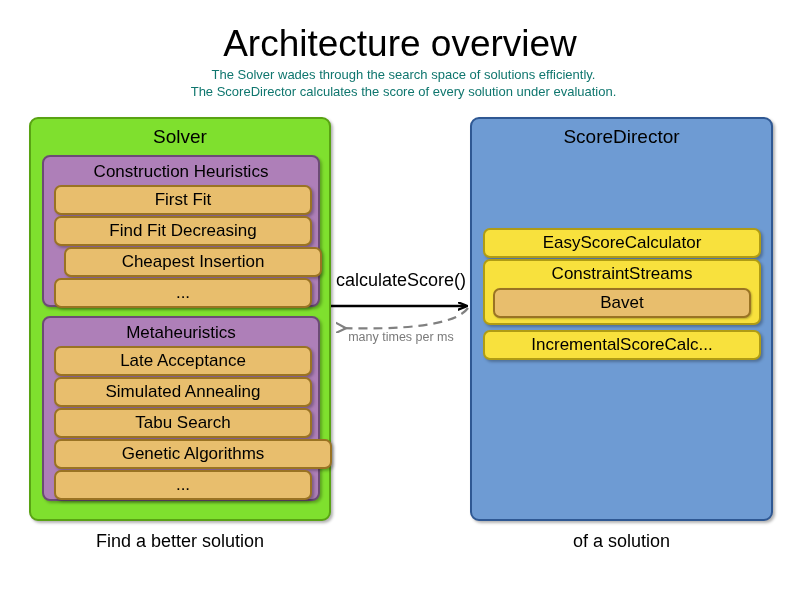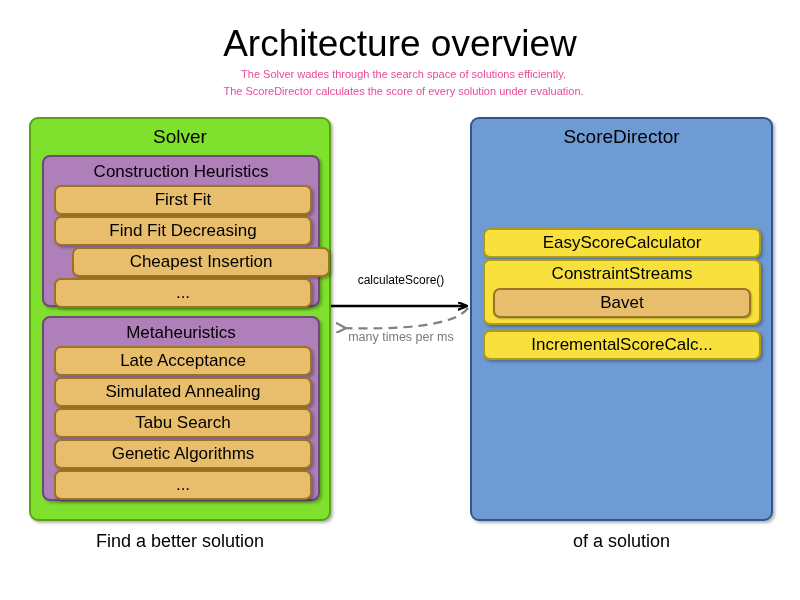--- a/index.html
+++ b/index.html
@@ -25,23 +25,23 @@
     text-align: center;
   }
   #title {
     font-size: 37px;
     line-height: 44px;
     font-weight: normal;
     color: #000;
     letter-spacing: 0px;
   }
   .subtitle {
-    font-size: 11px;
+    font-size: 13px;
     line-height: 17px;
-    color: #ec4899;
+    color: #0f766e;
     padding-left: 7px;
   }
 
   
   .panel {
     position: absolute;
     border-radius: 9px;
     box-sizing: border-box;
   }
   #solver-panel {
@@ -120,21 +120,21 @@
   #arrow-layer {
     position: absolute;
     left: 0;
     top: 0;
     width: 800px;
     height: 600px;
     pointer-events: none;
   }
   .arrow-label {
     position: absolute;
-    font-size: 12px;
+    font-size: 18px;
     line-height: 18px;
     white-space: nowrap;
   }
   #calculate-score-label {
     left: 331px;
     top: 271px;
     width: 140px;
     text-align: center;
     color: #000;
   }
@@ -176,30 +176,30 @@
   <div class="subtitle">The ScoreDirector calculates the score of every solution under evaluation.</div>
 </div>
 
 <div class="panel" id="solver-panel">
   <div class="panel-title">Solver</div>
 
   <div class="group" style="left:11px; top:36px; width:278px; height:152px;">
     <div class="group-title">Construction Heuristics</div>
     <div class="item orange" style="left:10px; top:28px; width:258px; height:30px;">First Fit</div>
     <div class="item orange" style="left:10px; top:59px; width:258px; height:30px;">Find Fit Decreasing</div>
-    <div class="item orange" style="left:28px; top:90px; width:258px; height:30px;">Cheapest Insertion</div>
+    <div class="item orange" style="left:20px; top:90px; width:258px; height:30px;">Cheapest Insertion</div>
     <div class="item orange" style="left:10px; top:121px; width:258px; height:30px;">...</div>
   </div>
 
   <div class="group" style="left:11px; top:197px; width:278px; height:185px;">
     <div class="group-title">Metaheuristics</div>
     <div class="item orange" style="left:10px; top:28px; width:258px; height:30px;">Late Acceptance</div>
     <div class="item orange" style="left:10px; top:59px; width:258px; height:30px;">Simulated Annealing</div>
     <div class="item orange" style="left:10px; top:90px; width:258px; height:30px;">Tabu Search</div>
-    <div class="item orange" style="left:10px; top:121px; width:258px; height:30px;">Genetic Algorithms</div>
+    <div class="item orange" style="left:10px; top:121px; width:278px; height:30px;">Genetic Algorithms</div>
     <div class="item orange" style="left:10px; top:152px; width:258px; height:30px;">...</div>
   </div>
 </div>
 
 <div class="panel" id="scoredirector-panel">
   <div class="panel-title">ScoreDirector</div>
 
   <div class="item yellow" style="left:11px; top:109px; width:278px; height:30px;">EasyScoreCalculator</div>
 
   <div class="item yellow" style="left:11px; top:211px; width:278px; height:30px;">IncrementalScoreCalc...</div>

